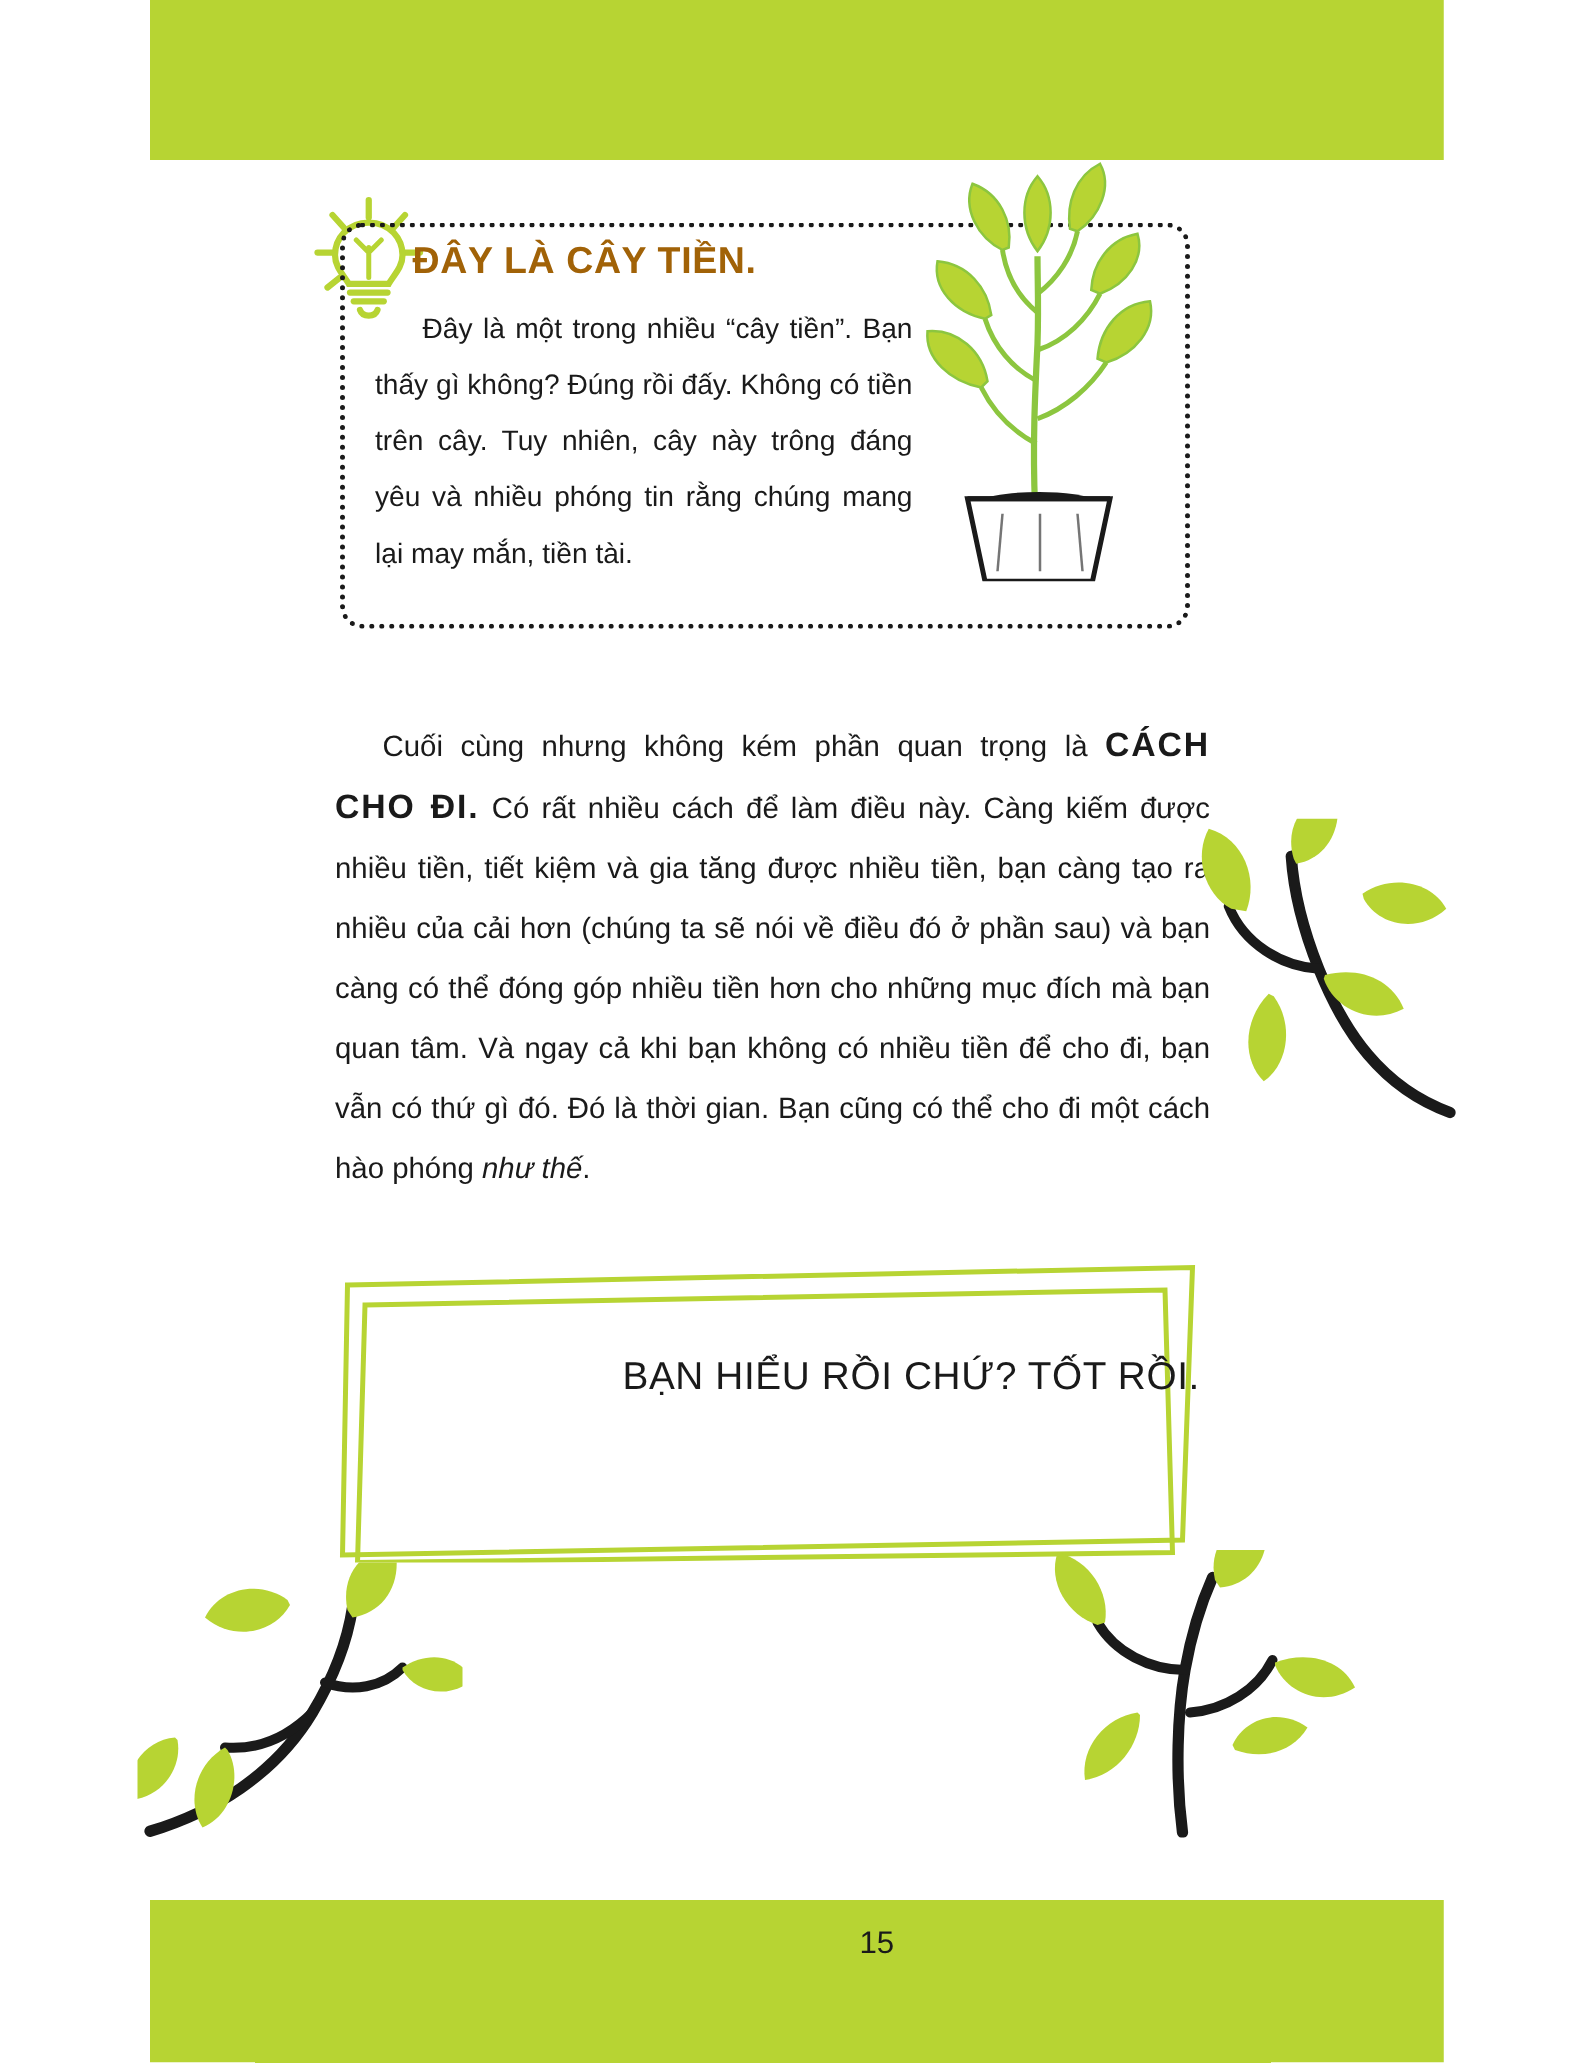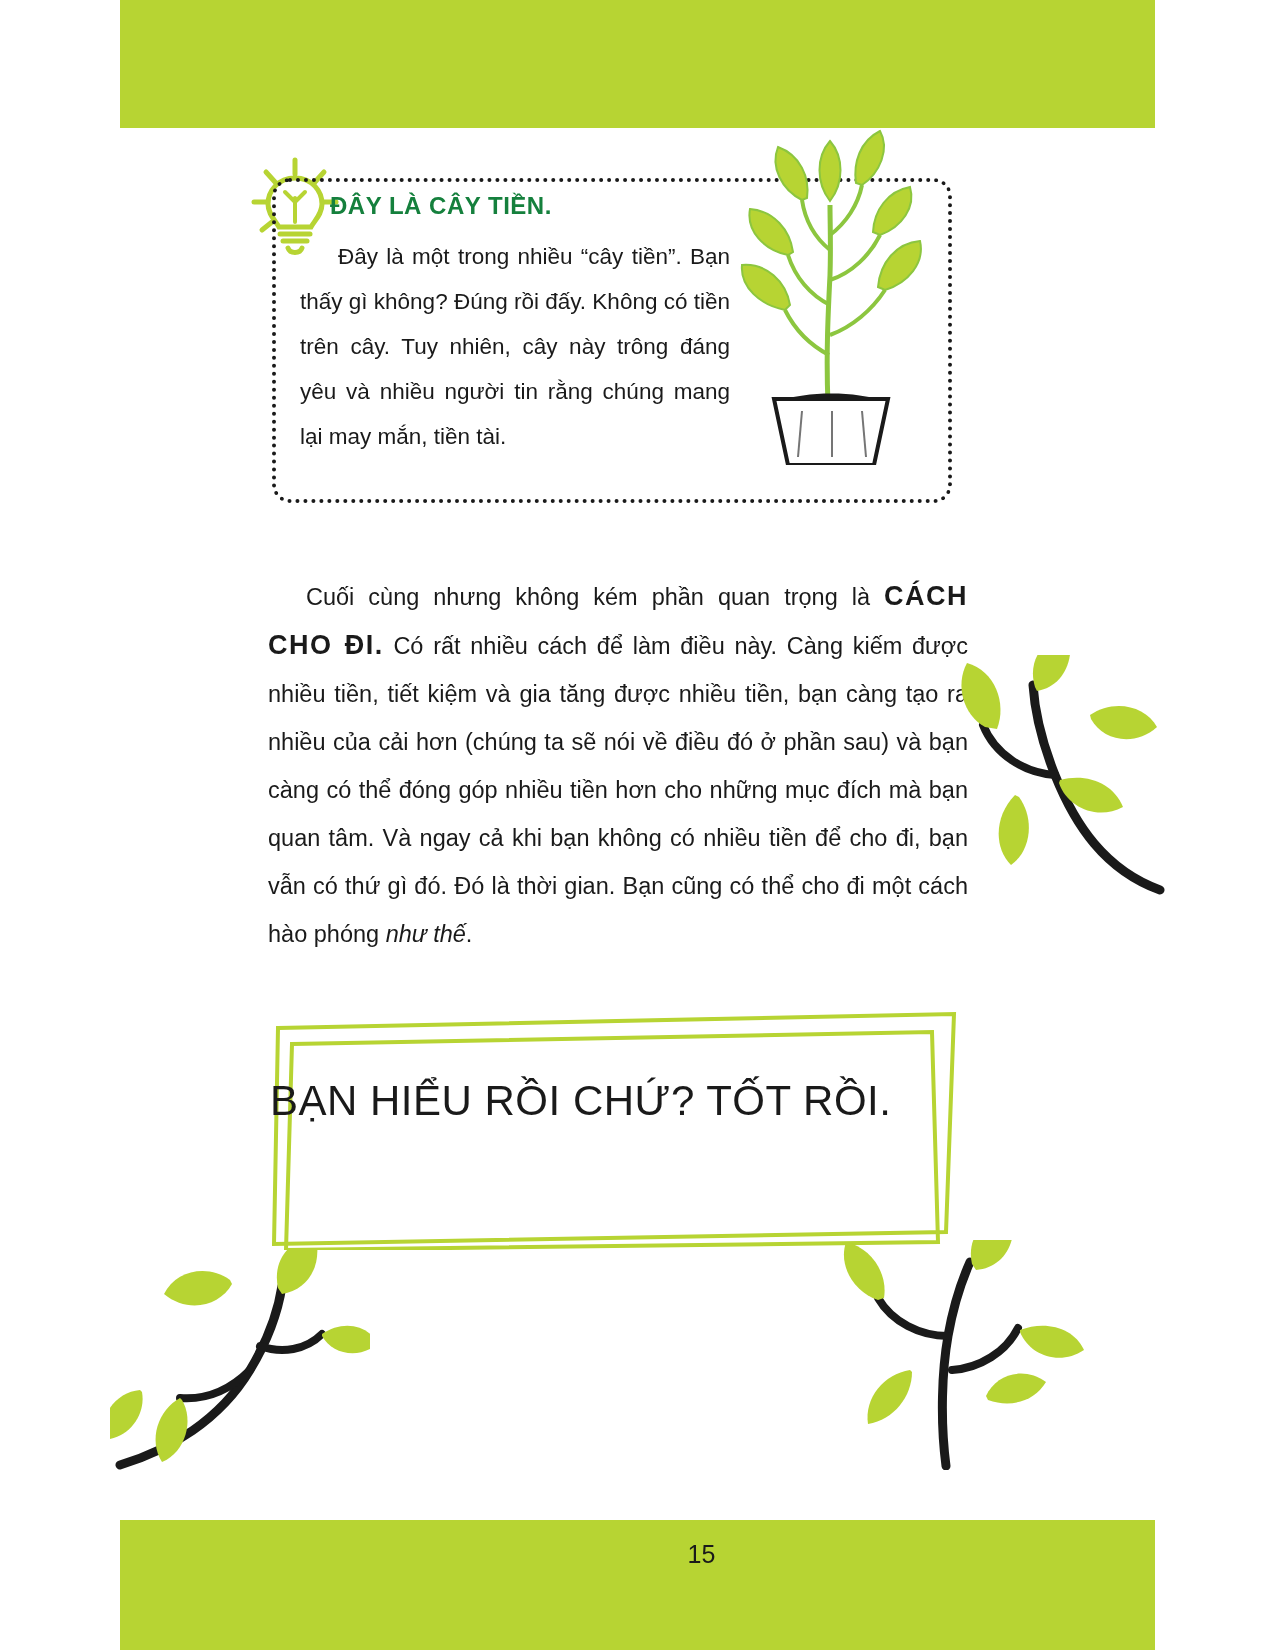--- a/index.html
+++ b/index.html
@@ -54,24 +54,24 @@
     border-radius: 18px;
     box-sizing: border-box;
   }
   .tip-inner {
     position: absolute;
     left: 300px;
     top: 192px;
     width: 450px;
   }
   .tip-title {
-    font-size: 24px;
+    font-size: 30px;
     font-weight: bold;
     letter-spacing: 0.5px;
-    color: #15803d;
+    color: #a16207;
     margin: 0 0 14px 30px;
     font-family: "Liberation Sans", sans-serif;
   }
   .tip-body {
     font-size: 22.5px;
     line-height: 45px;
     color: #1a1a1a;
     text-align: justify;
     text-indent: 38px;
     margin: 0;
@@ -126,22 +126,22 @@
     top: 1010px;
     width: 690px;
     height: 240px;
   }
   .callout svg { display:block; }
   .callout-text {
     position: absolute;
     left: 0;
     top: 62px;
     width: 690px;
-    text-align: left;
-    font-size: 42px;
+    text-align: right;
+    font-size: 31px;
     line-height: 58px;
     color: #1a1a1a;
     letter-spacing: 0.5px;
     font-family: "Liberation Sans", sans-serif;
   }
 
   
   .sprig { position: absolute; }
   .sprig-right { left: 955px; top: 655px; width: 210px; height: 240px; }
   .sprig-bl { left: 110px; top: 1250px; width: 260px; height: 220px; }
@@ -167,21 +167,21 @@
     <line x1="43" y1="91" x2="67" y2="91" stroke="#b7d433" stroke-width="5" stroke-linecap="round"></line>
     <path d="M48 98 C50 104 60 104 62 98" fill="none" stroke="#b7d433" stroke-width="5" stroke-linecap="round"></path>
     <path d="M55 72 L55 48 M55 52 L45 42 M55 52 L65 42" stroke="#b7d433" stroke-width="4" fill="none" stroke-linecap="round"></path>
   </svg>
 </div>
 
 <div class="tip-box"></div>
 
 <div class="tip-inner">
   <div class="tip-title">ĐÂY LÀ CÂY TIỀN.</div>
-  <p class="tip-body">Đây là một trong nhiều “cây tiền”. Bạn thấy gì không? Đúng rồi đấy. Không có tiền trên cây. Tuy nhiên, cây này trông đáng yêu và nhiều người tin rằng chúng mang lại may mắn, tiền tài.</p>
+  <p class="tip-body">Đây là một trong nhiều “cây tiền”. Bạn thấy gì không? Đúng rồi đấy. Không có tiền trên cây. Tuy nhiên, cây này trông đáng yêu và nhiều phóng tin rằng chúng mang lại may mắn, tiền tài.</p>
 </div>
 
 <div class="plant-illustration">
   <svg viewBox="0 0 240 360" width="240" height="360">
 
     <path d="M118 300 C116 250 118 210 120 170 C121 140 120 120 120 100" stroke="#8cc63f" stroke-width="5" fill="none"></path>
 
     <g stroke="#8cc63f" stroke-width="4" fill="none">
       <path d="M119 250 C100 240 85 225 75 205"></path>
       <path d="M120 230 C142 222 162 205 175 185"></path>

